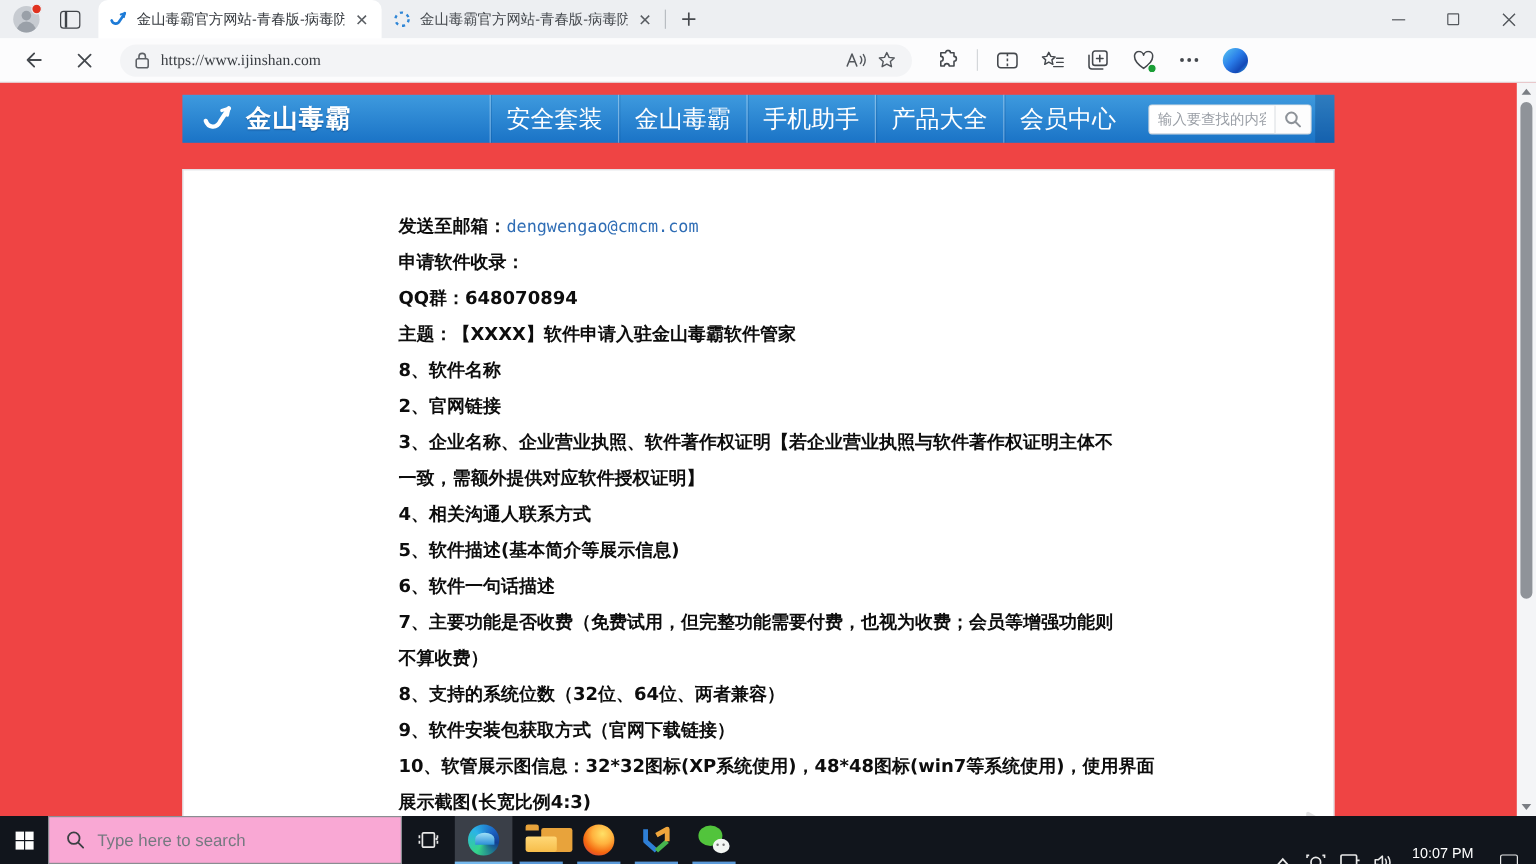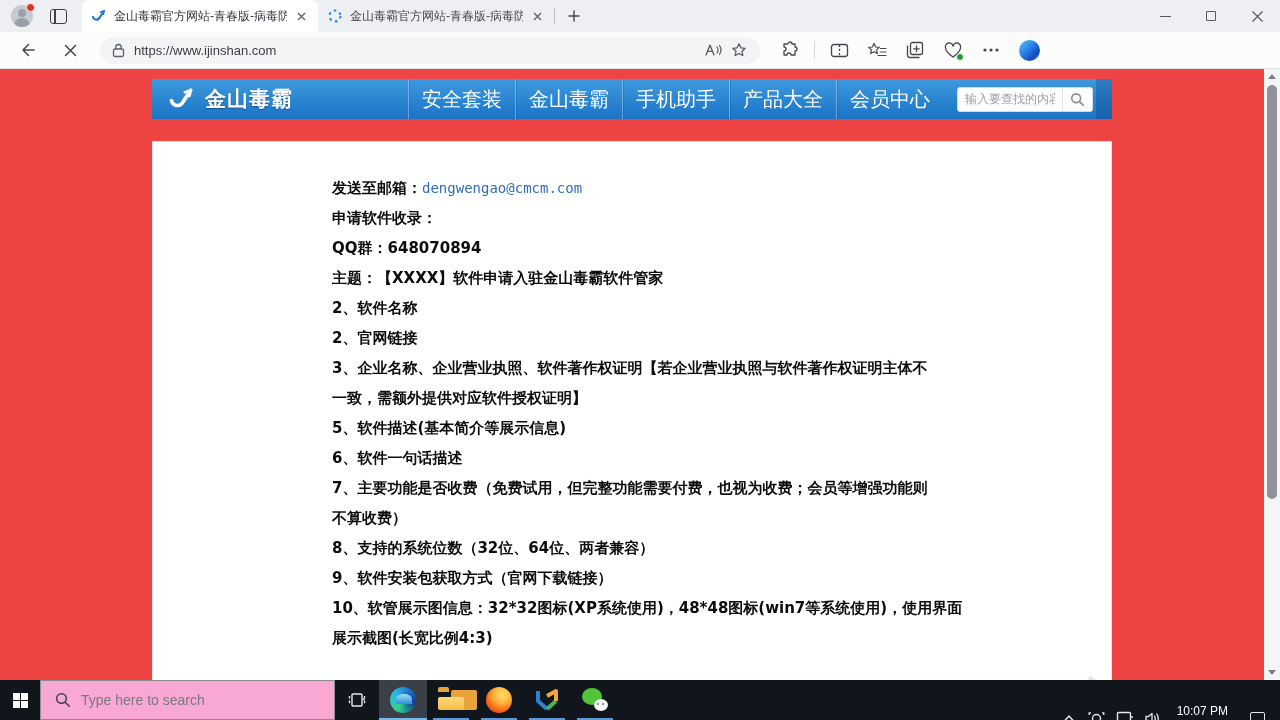--- a/index.html
+++ b/index.html
@@ -21,21 +21,21 @@
   .tab .tab-title { flex:1; white-space:nowrap; overflow:hidden; margin:0 7px; }
   .tab-sep { width:1px; height:16px; background:#b9bdc2; align-self:center; }
   .newtab { width:26px; height:26px; display:flex; align-items:center; justify-content:center; margin-left:6px; align-self:center; border-radius:4px; }
   .wincontrols { margin-left:auto; display:flex; height:32px; }
   .winbtn { width:46px; height:32px; display:flex; align-items:center; justify-content:center; }
   .min-glyph { width:11px; height:0; border-top:1.2px solid #55595e; }
   .max-glyph { width:10px; height:10px; border:1.2px solid #55595e; border-radius:1px; position:relative; background:#edeff2; }
   .max-glyph::before { content:""; position:absolute; left:1.5px; top:-3.5px; width:10px; height:10px; border:1.2px solid #55595e; border-radius:1px; z-index:-1; }
 
   
-  .toolbar { height:37px; background:#fcfcfd; border-bottom:1px solid #e1e3e6; display:flex; align-items:center; }
+  .toolbar { height:37px; background:#fcfcfd; border-bottom:1px solid #e1e3e6; display:flex; align-items:center;font-family:Liberation Serif, serif; }
   .navbtn { width:28px; height:28px; display:flex; align-items:center; justify-content:center; border-radius:5px; }
   .back { margin-left:13px; } .stop { margin-left:15px; }
   .addressbar { height:27px; flex:0 0 660px; margin-left:16px; background:#f3f4f6; border-radius:14px; display:flex; align-items:center; padding:0 8px 0 12px; }
   .url { font-size:13px; color:#3a3e43; margin-left:9px; flex:1; }
   .pillbtn { width:26px; height:24px; display:flex; align-items:center; justify-content:center; border-radius:4px; }
   .tb-icons { display:flex; align-items:center; margin-left:16px; gap:10px; }
   .tb-icon { width:28px; height:28px; display:flex; align-items:center; justify-content:center; border-radius:5px; position:relative; }
   .tb-sep { width:1px; height:18px; background:#d4d7da; }
   .ess-dot { position:absolute; right:3px; bottom:3px; width:8px; height:8px; border-radius:50%; background:#1a9e36; border:1.3px solid #fcfcfd; }
   .copilot { width:21px; height:21px; border-radius:50%; background:linear-gradient(135deg,#59c8f2 0%,#2a7de9 45%,#1349b8 75%,#35b3e8 100%); }
@@ -265,24 +265,25 @@
         </div>
         <div class="header-cap"></div>
       </div>
 
       <div class="content-card">
         <div class="lines">
           <div class="line"><span>发送至邮箱：</span><a class="email-link" href="#">dengwengao@cmcm.com</a></div>
           <div class="line">申请软件收录：</div>
           <div class="line">QQ群：648070894</div>
           <div class="line">主题：【XXXX】软件申请入驻金山毒霸软件管家</div>
-          <div class="line">2、软件名称</div>
+          <div class="line">8、软件名称</div>
           <div class="line">2、官网链接</div>
           <div class="line">3、企业名称、企业营业执照、软件著作权证明【若企业营业执照与软件著作权证明主体不</div>
           <div class="line">一致，需额外提供对应软件授权证明】</div>
+          <div class="line">4、相关沟通人联系方式</div>
           <div class="line">5、软件描述(基本简介等展示信息)</div>
           <div class="line">6、软件一句话描述</div>
           <div class="line">7、主要功能是否收费（免费试用，但完整功能需要付费，也视为收费；会员等增强功能则</div>
           <div class="line">不算收费）</div>
           <div class="line">8、支持的系统位数（32位、64位、两者兼容）</div>
           <div class="line">9、软件安装包获取方式（官网下载链接）</div>
           <div class="line">10、软管展示图信息：32*32图标(XP系统使用)，48*48图标(win7等系统使用)，使用界面</div>
           <div class="line">展示截图(长宽比例4:3)</div>
         </div>
       </div>

